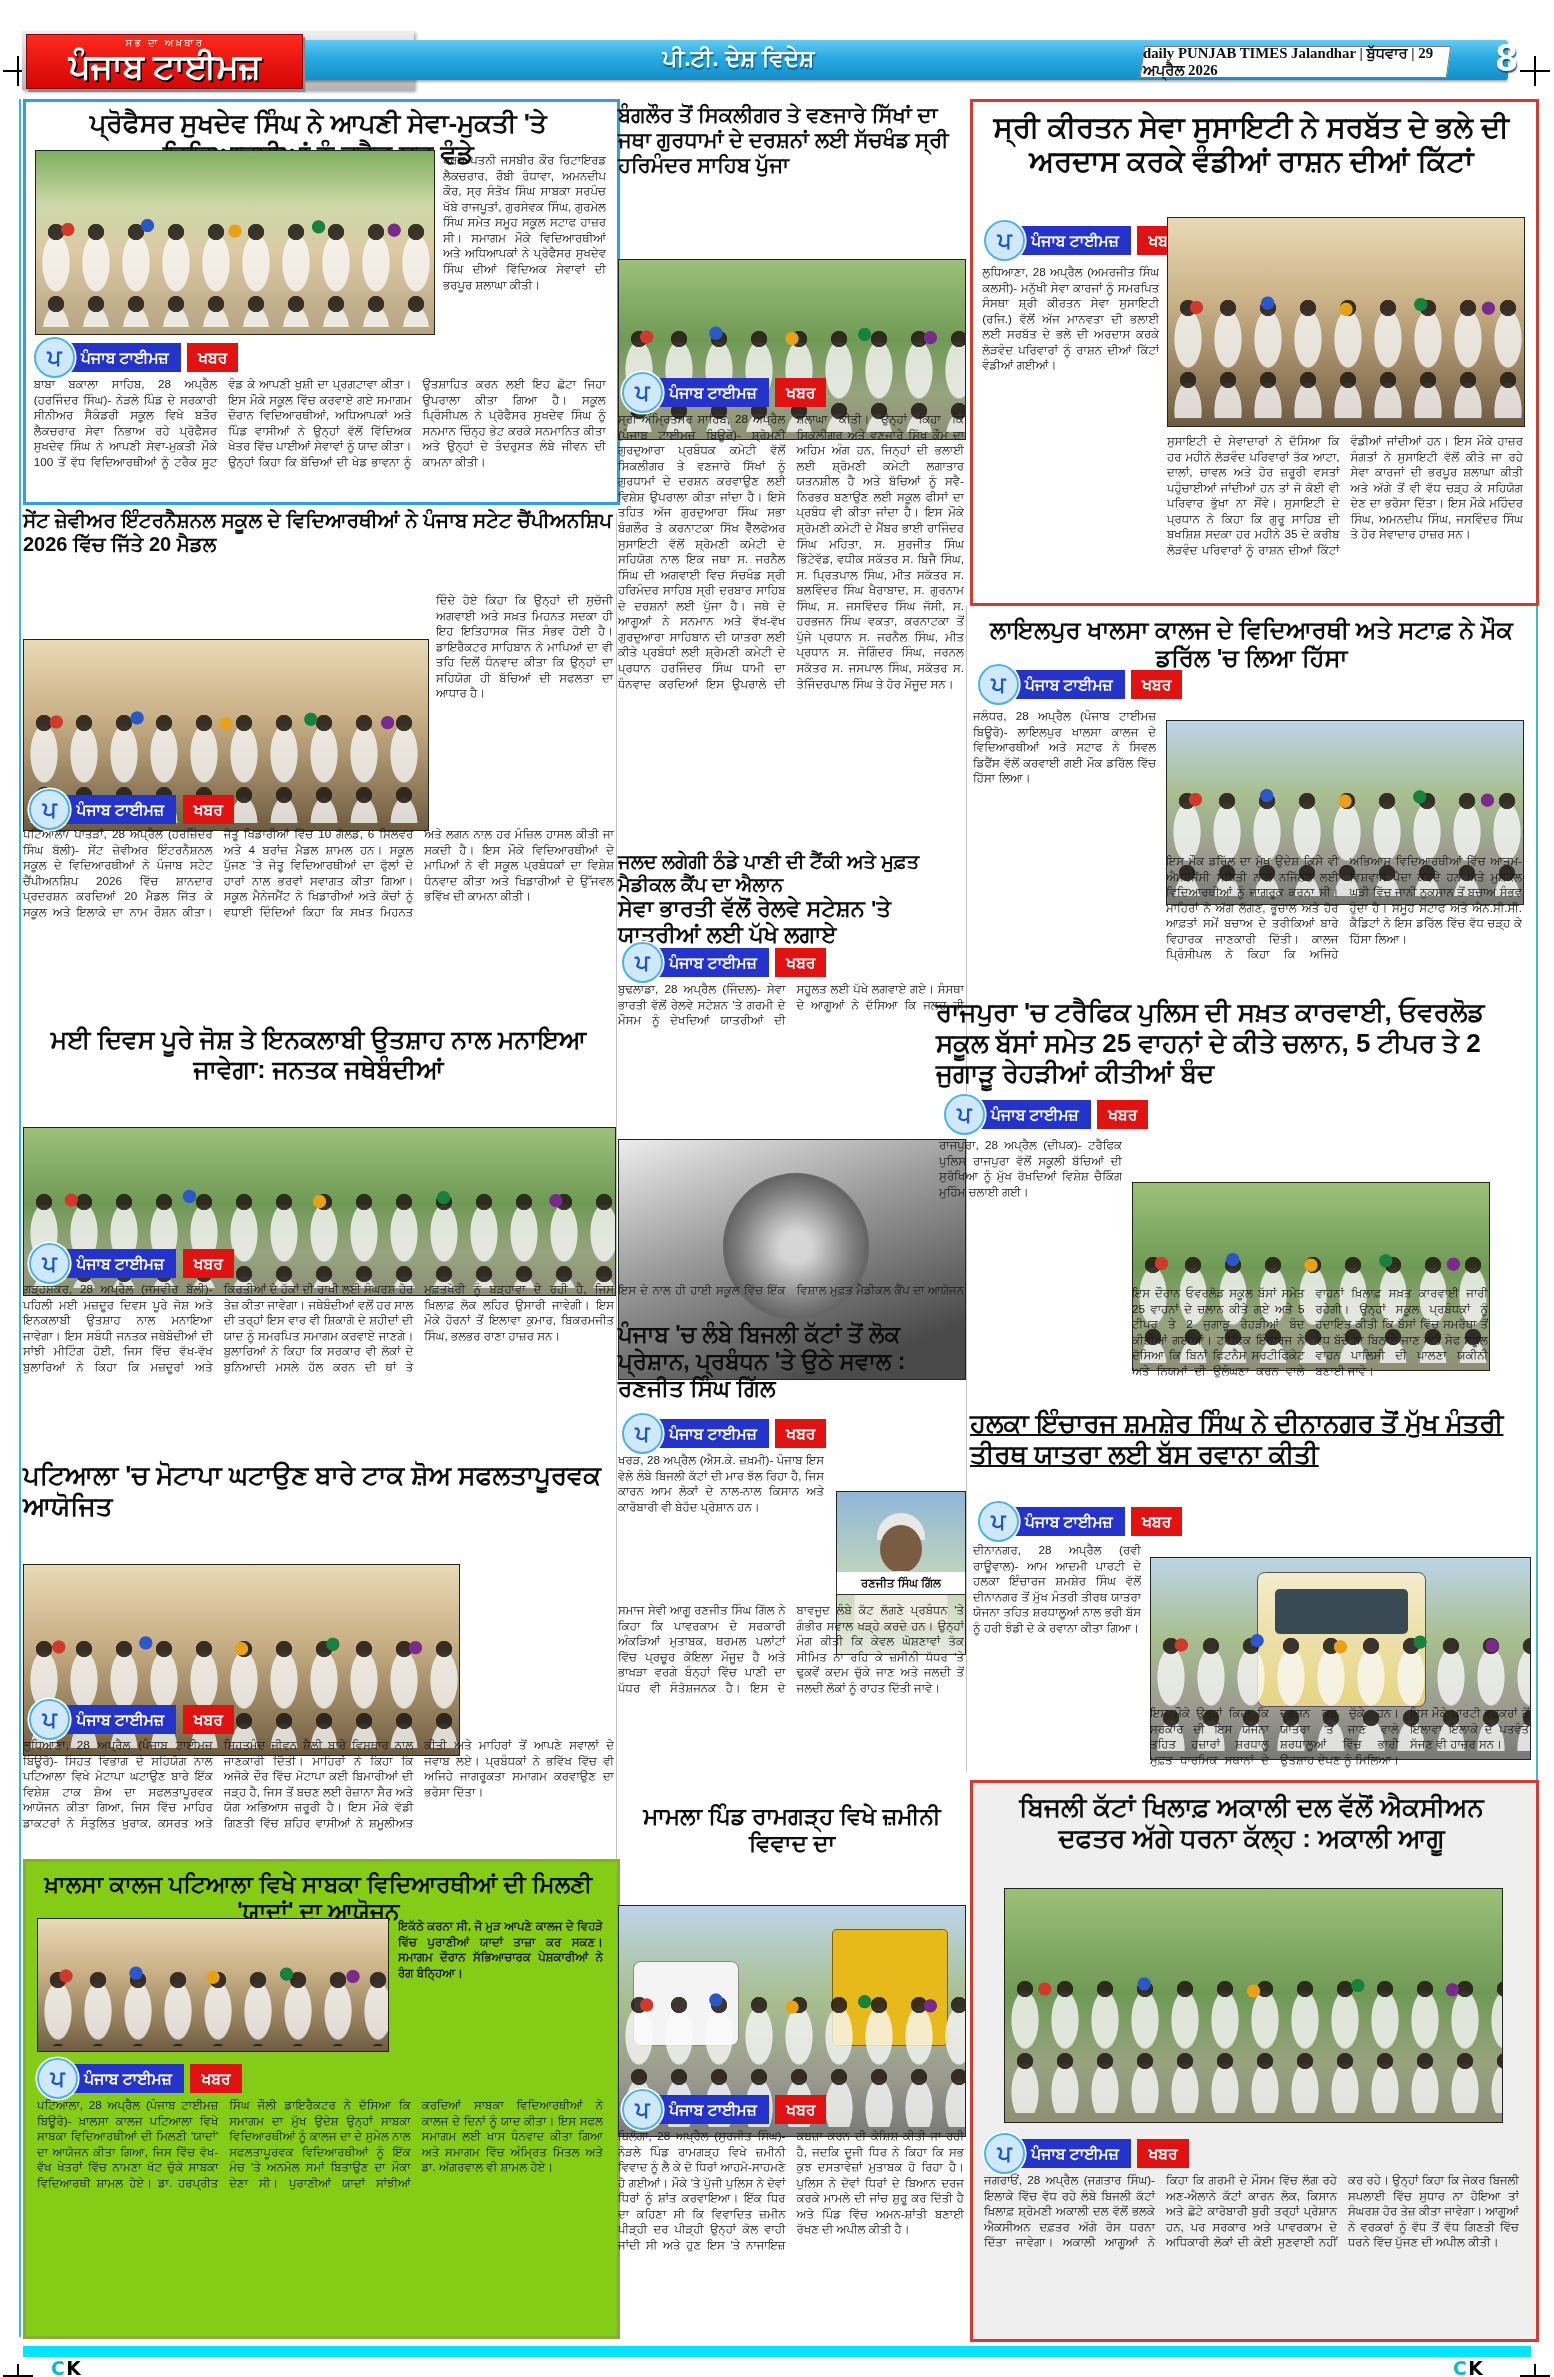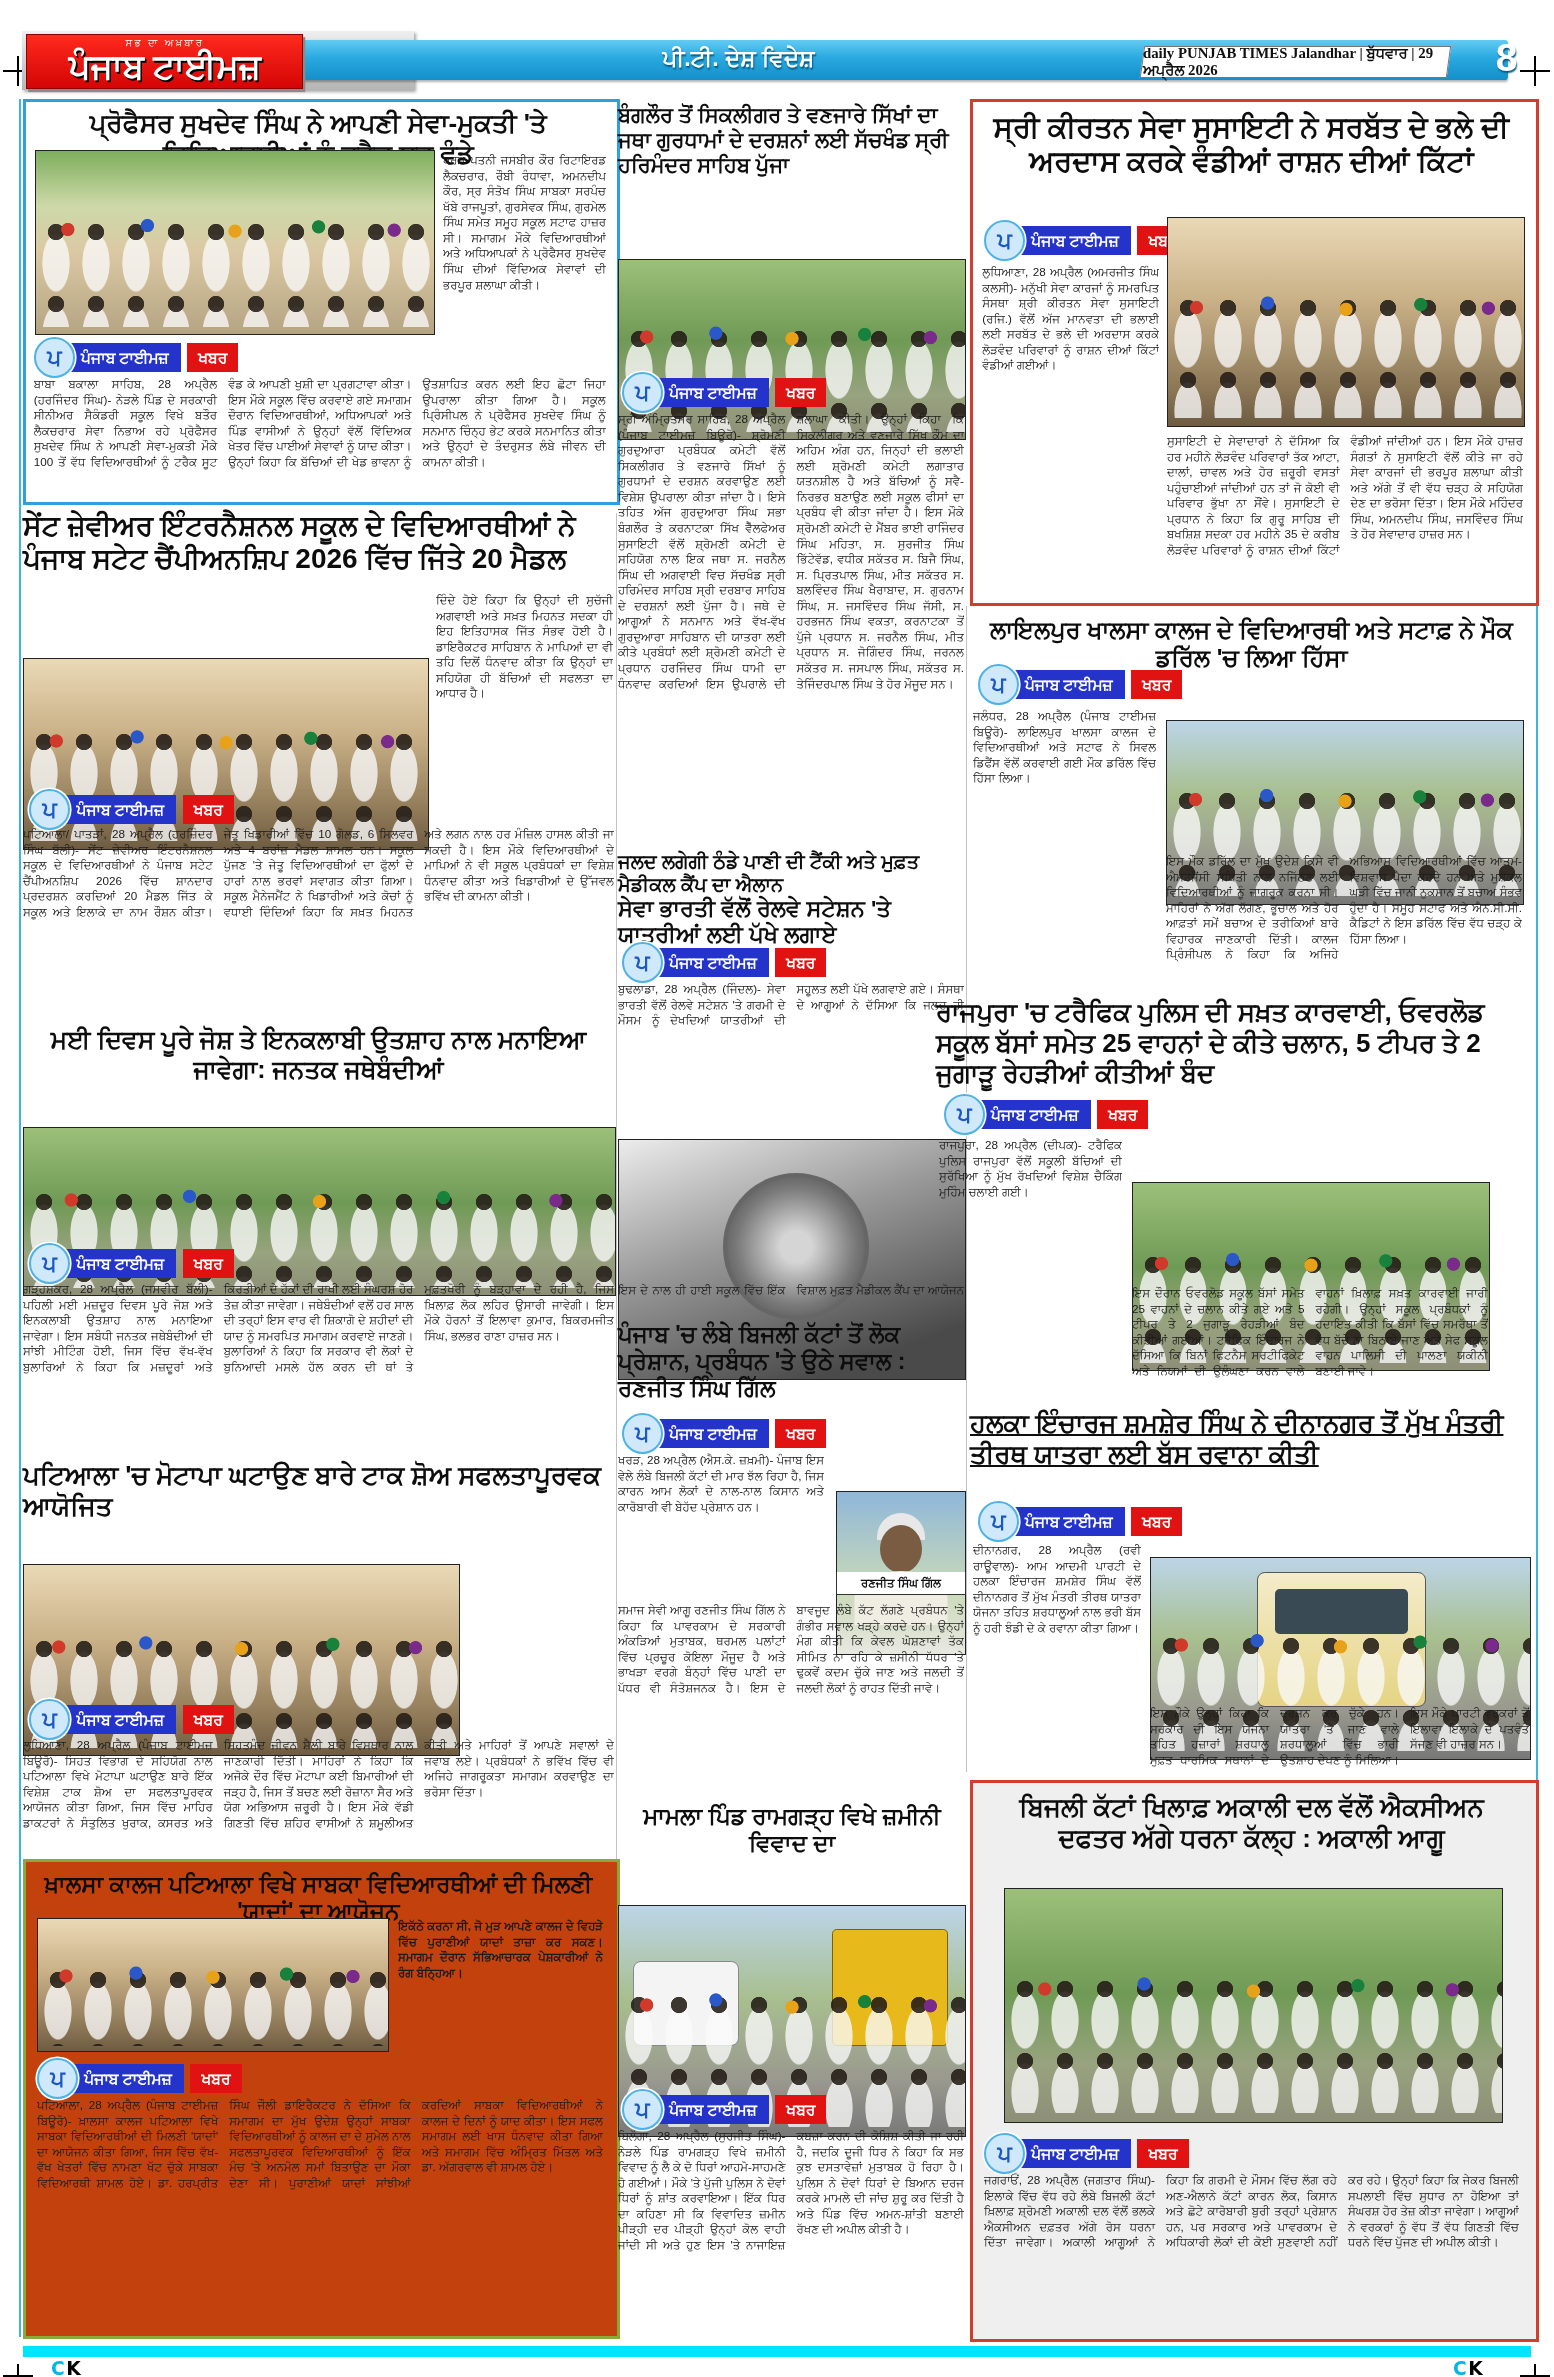--- a/index.html
+++ b/index.html
@@ -27,21 +27,21 @@
   .body-txt{font-size:11.7px;line-height:1.33;text-align:justify;color:#1c1c1c;overflow:hidden;}
   .cols2{column-count:2;column-gap:11px;}
   .cols3{column-count:3;column-gap:11px;}
   .badge{display:flex;align-items:center;}
   .badge-circle{width:37px;height:37px;border-radius:50%;background:#cfe9fa;border:2.3px solid #4fb2e4;color:#1d57c4;
                 font-weight:bold;font-size:22px;display:flex;align-items:center;justify-content:center;z-index:2;box-shadow:0 0 0 1.6px #fff;}
   .badge-brand{background:#2433c9;color:#fff;font-weight:bold;font-size:15.5px;padding:5.4px 12.4px 5.4px 18.7px;margin-left:-12.4px;}
   .badge-label{background:#e01212;color:#fff;font-weight:bold;font-size:15.5px;padding:5.4px 11px;margin-left:6.2px;}
   .box-blue{border:3.1px solid #2e9fe0;}
   .box-red{border:3.1px solid #d43c2e;}
-  .box-green{border:3.1px solid #8aa93c;background:#c2410c;}
+  .box-green{border:3.1px solid #8aa93c;background:#84cc16;}
   .sep{background:#c2c2c2;}
   .vline{background:#3bb4e8;}
   
   .photo{border:0.8px solid #222;position:relative;overflow:hidden;}
   .bg-school{background:linear-gradient(180deg,#7fae5e,#cdd9a8 30%,#dbc9a4 55%,#b5a482 100%);}
   .bg-green{background:linear-gradient(180deg,#9cc07a,#6f9a55 45%,#98a37f 75%,#8d8f77 100%);}
   .bg-indoor{background:linear-gradient(180deg,#ead9b6,#c9b087 40%,#8f7a58 80%,#6e5c42 100%);}
   .bg-street{background:linear-gradient(180deg,#bcd5e8,#a8bf8f 40%,#9a9a8f 75%,#787878 100%);}
   .bg-bw{background:linear-gradient(160deg,#ececec,#9a9a9a 40%,#4a4a4a 85%);}
   .bg-portrait{background:linear-gradient(180deg,#8fb7d9,#c9d9b8 60%,#e8e8e0 100%);}
@@ -112,21 +112,21 @@
     <div class="body-txt abs" style="left:417px;top:50px;width:163px;height:180px;">ਧਰਮ ਪਤਨੀ ਜਸਬੀਰ ਕੌਰ ਰਿਟਾਇਰਡ ਲੈਕਚਰਾਰ, ਰੌਬੀ ਰੰਧਾਵਾ, ਅਮਨਦੀਪ ਕੌਰ, ਸ੍ਰ ਸੰਤੋਖ ਸਿੰਘ ਸਾਬਕਾ ਸਰਪੰਚ ਖੱਬੇ ਰਾਜਪੂਤਾਂ, ਗੁਰਸੇਵਕ ਸਿੰਘ, ਗੁਰਮੇਲ ਸਿੰਘ ਸਮੇਤ ਸਮੂਹ ਸਕੂਲ ਸਟਾਫ ਹਾਜ਼ਰ ਸੀ। ਸਮਾਗਮ ਮੌਕੇ ਵਿਦਿਆਰਥੀਆਂ ਅਤੇ ਅਧਿਆਪਕਾਂ ਨੇ ਪ੍ਰੋਫੈਸਰ ਸੁਖਦੇਵ ਸਿੰਘ ਦੀਆਂ ਵਿੱਦਿਅਕ ਸੇਵਾਵਾਂ ਦੀ ਭਰਪੂਰ ਸ਼ਲਾਘਾ ਕੀਤੀ।</div>
     <div class="badge abs" style="left:7.8px;top:235px;">
       <span class="badge-circle">ਪ</span>
       <span class="badge-brand">ਪੰਜਾਬ ਟਾਈਮਜ਼</span>
       <span class="badge-label">ਖਬਰ</span>
     </div>
     <div class="body-txt cols3 abs" style="left:7.8px;top:274px;width:572px;height:118px;">ਬਾਬਾ ਬਕਾਲਾ ਸਾਹਿਬ, 28 ਅਪ੍ਰੈਲ (ਹਰਜਿੰਦਰ ਸਿੰਘ)- ਨੇੜਲੇ ਪਿੰਡ ਦੇ ਸਰਕਾਰੀ ਸੀਨੀਅਰ ਸੈਕੰਡਰੀ ਸਕੂਲ ਵਿਖੇ ਬਤੌਰ ਲੈਕਚਰਾਰ ਸੇਵਾ ਨਿਭਾਅ ਰਹੇ ਪ੍ਰੋਫੈਸਰ ਸੁਖਦੇਵ ਸਿੰਘ ਨੇ ਆਪਣੀ ਸੇਵਾ-ਮੁਕਤੀ ਮੌਕੇ 100 ਤੋਂ ਵੱਧ ਵਿਦਿਆਰਥੀਆਂ ਨੂੰ ਟਰੈਕ ਸੂਟ ਵੰਡ ਕੇ ਆਪਣੀ ਖੁਸ਼ੀ ਦਾ ਪ੍ਰਗਟਾਵਾ ਕੀਤਾ। ਇਸ ਮੌਕੇ ਸਕੂਲ ਵਿੱਚ ਕਰਵਾਏ ਗਏ ਸਮਾਗਮ ਦੌਰਾਨ ਵਿਦਿਆਰਥੀਆਂ, ਅਧਿਆਪਕਾਂ ਅਤੇ ਪਿੰਡ ਵਾਸੀਆਂ ਨੇ ਉਨ੍ਹਾਂ ਵੱਲੋਂ ਵਿੱਦਿਅਕ ਖੇਤਰ ਵਿੱਚ ਪਾਈਆਂ ਸੇਵਾਵਾਂ ਨੂੰ ਯਾਦ ਕੀਤਾ। ਉਨ੍ਹਾਂ ਕਿਹਾ ਕਿ ਬੱਚਿਆਂ ਦੀ ਖੇਡ ਭਾਵਨਾ ਨੂੰ ਉਤਸ਼ਾਹਿਤ ਕਰਨ ਲਈ ਇਹ ਛੋਟਾ ਜਿਹਾ ਉਪਰਾਲਾ ਕੀਤਾ ਗਿਆ ਹੈ। ਸਕੂਲ ਪ੍ਰਿੰਸੀਪਲ ਨੇ ਪ੍ਰੋਫੈਸਰ ਸੁਖਦੇਵ ਸਿੰਘ ਨੂੰ ਸਨਮਾਨ ਚਿੰਨ੍ਹ ਭੇਟ ਕਰਕੇ ਸਨਮਾਨਿਤ ਕੀਤਾ ਅਤੇ ਉਨ੍ਹਾਂ ਦੇ ਤੰਦਰੁਸਤ ਲੰਬੇ ਜੀਵਨ ਦੀ ਕਾਮਨਾ ਕੀਤੀ।</div>
   </div>
 
   <div class="abs" style="left:23px;top:509px;width:591px;height:466px;">
-    <div class="hl" style="width:591px;font-size:28px;">ਸੇਂਟ ਜ਼ੇਵੀਅਰ ਇੰਟਰਨੈਸ਼ਨਲ ਸਕੂਲ ਦੇ ਵਿਦਿਆਰਥੀਆਂ ਨੇ ਪੰਜਾਬ ਸਟੇਟ ਚੈਂਪੀਅਨਸ਼ਿਪ 2026 ਵਿੱਚ ਜਿੱਤੇ 20 ਮੈਡਲ</div>
+    <div class="hl" style="width:591px;font-size:20px;">ਸੇਂਟ ਜ਼ੇਵੀਅਰ ਇੰਟਰਨੈਸ਼ਨਲ ਸਕੂਲ ਦੇ ਵਿਦਿਆਰਥੀਆਂ ਨੇ ਪੰਜਾਬ ਸਟੇਟ ਚੈਂਪੀਅਨਸ਼ਿਪ 2026 ਵਿੱਚ ਜਿੱਤੇ 20 ਮੈਡਲ</div>
     <div class="photo ph-crowd bg-indoor abs" style="left:0;top:83px;width:404px;height:190px;" title="ਮੈਡਲ ਜੇਤੂ ਵਿਦਿਆਰਥੀਆਂ ਦੀ ਗਰੁੱਪ ਫੋਟੋ"></div>
     <div class="body-txt abs" style="left:413px;top:83px;width:177px;height:190px;">ਦਿੰਦੇ ਹੋਏ ਕਿਹਾ ਕਿ ਉਨ੍ਹਾਂ ਦੀ ਸੁਚੱਜੀ ਅਗਵਾਈ ਅਤੇ ਸਖ਼ਤ ਮਿਹਨਤ ਸਦਕਾ ਹੀ ਇਹ ਇਤਿਹਾਸਕ ਜਿੱਤ ਸੰਭਵ ਹੋਈ ਹੈ। ਡਾਇਰੈਕਟਰ ਸਾਹਿਬਾਨ ਨੇ ਮਾਪਿਆਂ ਦਾ ਵੀ ਤਹਿ ਦਿਲੋਂ ਧੰਨਵਾਦ ਕੀਤਾ ਕਿ ਉਨ੍ਹਾਂ ਦਾ ਸਹਿਯੋਗ ਹੀ ਬੱਚਿਆਂ ਦੀ ਸਫਲਤਾ ਦਾ ਆਧਾਰ ਹੈ।</div>
     <div class="badge abs" style="left:6.2px;top:280px;">
       <span class="badge-circle">ਪ</span>
       <span class="badge-brand">ਪੰਜਾਬ ਟਾਈਮਜ਼</span>
       <span class="badge-label">ਖਬਰ</span>
     </div>
     <div class="body-txt cols3 abs" style="left:0;top:317px;width:591px;height:148px;">ਪਟਿਆਲਾ/ ਪਾਤੜਾਂ, 28 ਅਪ੍ਰੈਲ (ਹਰਜ਼ਿੰਦਰ ਸਿੰਘ ਬੱਲੀ)- ਸੇਂਟ ਜ਼ੇਵੀਅਰ ਇੰਟਰਨੈਸ਼ਨਲ ਸਕੂਲ ਦੇ ਵਿਦਿਆਰਥੀਆਂ ਨੇ ਪੰਜਾਬ ਸਟੇਟ ਚੈਂਪੀਅਨਸ਼ਿਪ 2026 ਵਿੱਚ ਸ਼ਾਨਦਾਰ ਪ੍ਰਦਰਸ਼ਨ ਕਰਦਿਆਂ 20 ਮੈਡਲ ਜਿੱਤ ਕੇ ਸਕੂਲ ਅਤੇ ਇਲਾਕੇ ਦਾ ਨਾਮ ਰੌਸ਼ਨ ਕੀਤਾ। ਜੇਤੂ ਖਿਡਾਰੀਆਂ ਵਿੱਚ 10 ਗੋਲਡ, 6 ਸਿਲਵਰ ਅਤੇ 4 ਬਰਾਂਜ਼ ਮੈਡਲ ਸ਼ਾਮਲ ਹਨ। ਸਕੂਲ ਪੁੱਜਣ 'ਤੇ ਜੇਤੂ ਵਿਦਿਆਰਥੀਆਂ ਦਾ ਫੁੱਲਾਂ ਦੇ ਹਾਰਾਂ ਨਾਲ ਭਰਵਾਂ ਸਵਾਗਤ ਕੀਤਾ ਗਿਆ। ਸਕੂਲ ਮੈਨੇਜਮੈਂਟ ਨੇ ਖਿਡਾਰੀਆਂ ਅਤੇ ਕੋਚਾਂ ਨੂੰ ਵਧਾਈ ਦਿੰਦਿਆਂ ਕਿਹਾ ਕਿ ਸਖ਼ਤ ਮਿਹਨਤ ਅਤੇ ਲਗਨ ਨਾਲ ਹਰ ਮੰਜ਼ਿਲ ਹਾਸਲ ਕੀਤੀ ਜਾ ਸਕਦੀ ਹੈ। ਇਸ ਮੌਕੇ ਵਿਦਿਆਰਥੀਆਂ ਦੇ ਮਾਪਿਆਂ ਨੇ ਵੀ ਸਕੂਲ ਪ੍ਰਬੰਧਕਾਂ ਦਾ ਵਿਸ਼ੇਸ਼ ਧੰਨਵਾਦ ਕੀਤਾ ਅਤੇ ਖਿਡਾਰੀਆਂ ਦੇ ਉੱਜਵਲ ਭਵਿੱਖ ਦੀ ਕਾਮਨਾ ਕੀਤੀ।</div>
   </div>
 

